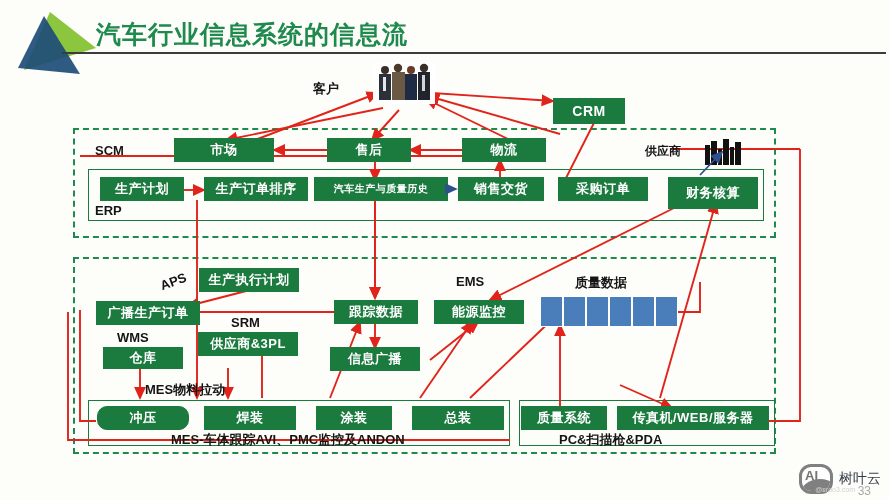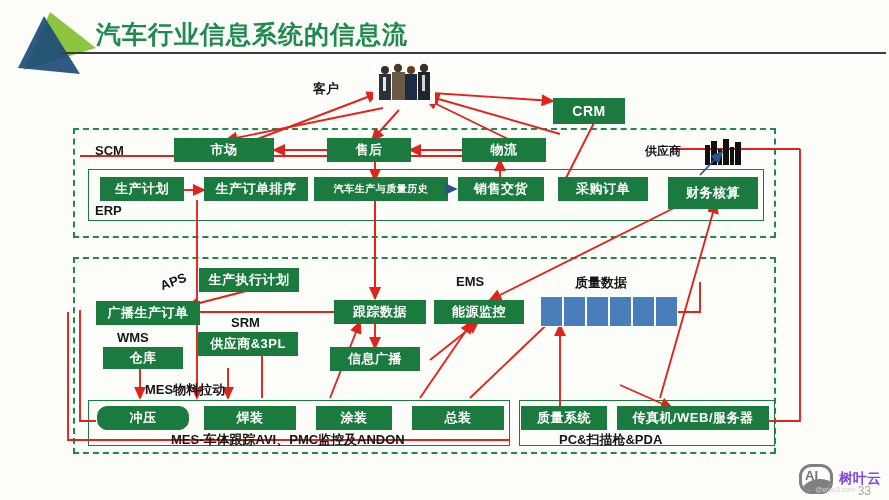--- a/index.html
+++ b/index.html
@@ -78,21 +78,21 @@
 
   
   .wm{position:absolute;right:8px;bottom:6px;display:flex;align-items:center;
       gap:6px;z-index:20;opacity:.85;}
   .wm-ico{width:34px;height:30px;border:3px solid #6b6b6b;border-radius:12px;
      position:relative;box-sizing:border-box;background:#fff;overflow:hidden;}
   .wm-ico b{position:absolute;left:3px;top:1px;font-size:13px;color:#5a5a5a;
      font-weight:700;}
   .wm-ico i{position:absolute;left:-2px;bottom:-4px;width:40px;height:16px;
      background:#6b6b6b;border-radius:50% 50% 0 0 / 100% 100% 0 0;}
-  .wm-txt{font-size:14px;color:#6d28d9;font-weight:700;}
+  .wm-txt{font-size:14px;color:#0f172a;font-weight:400;}
   .wm-num{position:absolute;right:10px;bottom:-4px;font-size:12px;color:#9a9a9a;}
   .wm-sub{position:absolute;right:26px;bottom:1px;font-size:7px;color:#c9c9c9;}
 </style>
 </head>
 <body>
 
 <div id="slide">
 
   <svg class="logo" viewBox="0 0 92 70">
     <polygon points="36,4 82,40 10,62" fill="#8cc63e"></polygon>
@@ -244,21 +244,21 @@
   <div class="lbl" style="left:231px;top:315px;">SRM</div>
   <div class="lbl" style="left:117px;top:330px;">WMS</div>
   <div class="lbl" style="left:456px;top:274px;">EMS</div>
   <div class="lbl" style="left:575px;top:274px;">质量数据</div>
   <div class="lbl" style="left:145px;top:381px;">MES物料拉动</div>
 
   <div class="gbox" style="left:199px;top:268px;width:100px;height:24px;">生产执行计划</div>
   <div class="gbox" style="left:96px;top:301px;width:104px;height:24px;">广播生产订单</div>
   <div class="gbox" style="left:103px;top:347px;width:80px;height:22px;">仓库</div>
   <div class="gbox" style="left:198px;top:332px;width:100px;height:24px;">供应商&amp;3PL</div>
-  <div class="gbox" style="left:334px;top:300px;width:92px;height:24px;">跟踪数据</div>
+  <div class="gbox" style="left:334px;top:300px;width:84px;height:24px;">跟踪数据</div>
   <div class="gbox" style="left:330px;top:347px;width:90px;height:24px;">信息广播</div>
   <div class="gbox" style="left:434px;top:300px;width:90px;height:24px;">能源监控</div>
 
   <div class="qdata" style="left:540px;top:296px;">
       <div class="qcell"></div>
       <div class="qcell"></div>
       <div class="qcell"></div>
       <div class="qcell"></div>
       <div class="qcell"></div>
       <div class="qcell"></div>

